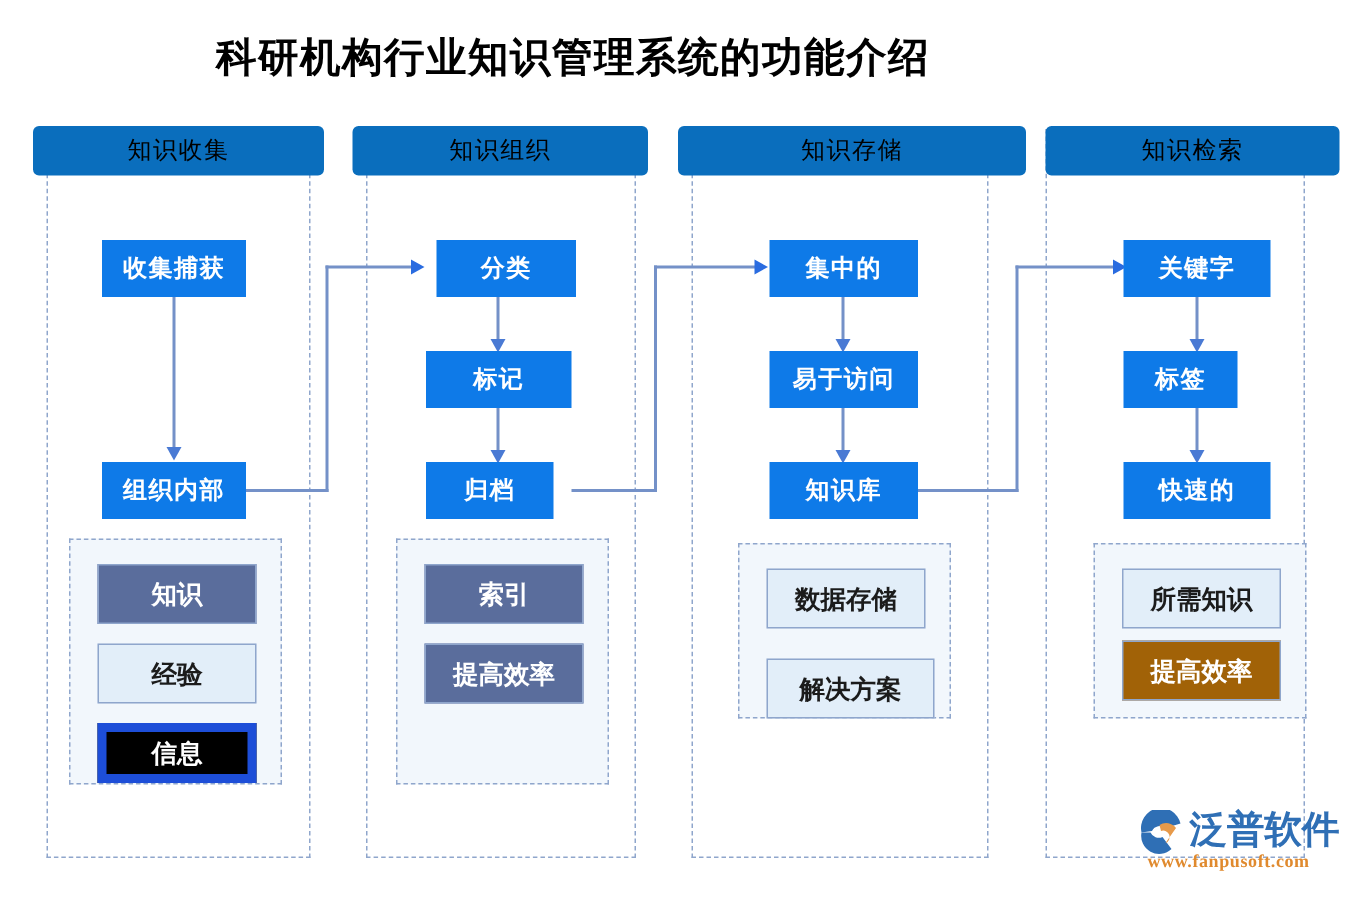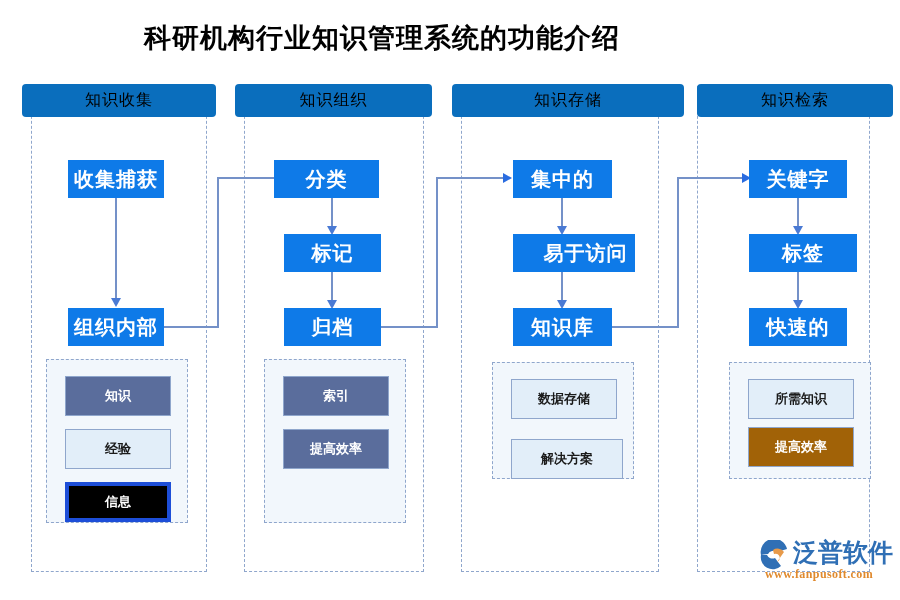--- a/index.html
+++ b/index.html
@@ -69,21 +69,21 @@
   .hdr-1 { left: 235px; width: 197px; }
   .hdr-2 { left: 452px; width: 232px; }
   .hdr-3 { left: 697px; width: 196px; }
 
   
   .flow-box {
     position: absolute;
     height: 38px;
     background: #0e7ae8;
     color: #ffffff;
-    font-size: 20px;
+    font-size: 16px;
     font-weight: bold;
     display: flex;
     align-items: center;
     justify-content: center;
     letter-spacing: 1px;
     white-space: nowrap;
   }
 
   
   .conn {
@@ -115,39 +115,39 @@
     border: 1px dashed #8fa6cc;
     background: #f2f7fc;
     box-sizing: border-box;
   }
   .card {
     position: absolute;
     height: 40px;
     display: flex;
     align-items: center;
     justify-content: center;
-    font-size: 13px;
+    font-size: 17px;
     font-weight: bold;
     box-sizing: border-box;
     white-space: nowrap;
   }
   .card.slate {
     background: #5a6d9c;
     color: #ffffff;
     border: 1px solid #8fa6cc;
   }
   .card.light {
     background: #e2eef9;
     color: #1b1b1b;
     border: 1px solid #8fa6cc;
   }
   .card.black {
     background: #000000;
     color: #ffffff;
-    border: 4px solid #1d4ed8;
+    border: 6px solid #1d4ed8;
   }
   .card.gray {
     background: #a16207;
     color: #ffffff;
     border: 1px solid #8fa6cc;
   }
 
   
   .watermark {
     position: absolute;
@@ -233,50 +233,50 @@
   <div class="flow-box" style="left:68px; top:160px; width:96px;">收集捕获</div>
   <div class="conn conn-v" style="left:115px; top:198px; height:100px;"></div>
   <div class="arrow-down" style="left:111px; top:298px;"></div>
   <div class="flow-box" style="left:68px; top:308px; width:96px;">组织内部</div>
 
   <div class="conn conn-h" style="left:164px; top:326px; width:55px;"></div>
   <div class="conn conn-v" style="left:217px; top:177px; height:151px;"></div>
   <div class="conn conn-h" style="left:217px; top:177px; width:58px;"></div>
   <div class="arrow-right" style="left:274px; top:173px;"></div>
 
-  <div class="flow-box" style="left:274px; top:160px; width:105px;">分类</div>
+  <div class="flow-box" style="left:291px; top:160px; width:93px;">分类</div>
   <div class="conn conn-v" style="left:331px; top:198px; height:28px;"></div>
   <div class="arrow-down" style="left:327px; top:226px;"></div>
   <div class="flow-box" style="left:284px; top:234px; width:97px;">标记</div>
   <div class="conn conn-v" style="left:331px; top:272px; height:28px;"></div>
   <div class="arrow-down" style="left:327px; top:300px;"></div>
-  <div class="flow-box" style="left:284px; top:308px; width:97px;font-family:Liberation Serif, serif;">归档</div>
+  <div class="flow-box" style="left:284px; top:308px; width:85px;font-family:Liberation Serif, serif;">归档</div>
 
   <div class="conn conn-h" style="left:381px; top:326px; width:57px;"></div>
   <div class="conn conn-v" style="left:436px; top:177px; height:151px;"></div>
   <div class="conn conn-h" style="left:436px; top:177px; width:68px;"></div>
   <div class="arrow-right" style="left:503px; top:173px;"></div>
 
   <div class="flow-box" style="left:513px; top:160px; width:99px;">集中的</div>
   <div class="conn conn-v" style="left:561px; top:198px; height:28px;"></div>
   <div class="arrow-down" style="left:557px; top:226px;"></div>
-  <div class="flow-box" style="left:513px; top:234px; width:99px;padding-left:23px;">易于访问</div>
+  <div class="flow-box" style="left:513px; top:234px; width:99px;">易于访问</div>
   <div class="conn conn-v" style="left:561px; top:272px; height:28px;"></div>
   <div class="arrow-down" style="left:557px; top:300px;"></div>
   <div class="flow-box" style="left:513px; top:308px; width:99px;">知识库</div>
 
   <div class="conn conn-h" style="left:612px; top:326px; width:67px;"></div>
   <div class="conn conn-v" style="left:677px; top:177px; height:151px;"></div>
   <div class="conn conn-h" style="left:677px; top:177px; width:66px;"></div>
   <div class="arrow-right" style="left:742px; top:173px;"></div>
 
   <div class="flow-box" style="left:749px; top:160px; width:98px;">关键字</div>
   <div class="conn conn-v" style="left:797px; top:198px; height:28px;"></div>
   <div class="arrow-down" style="left:793px; top:226px;"></div>
-  <div class="flow-box" style="left:749px; top:234px; width:108px;">标签</div>
+  <div class="flow-box" style="left:749px; top:234px; width:76px;">标签</div>
   <div class="conn conn-v" style="left:797px; top:272px; height:28px;"></div>
   <div class="arrow-down" style="left:793px; top:300px;"></div>
   <div class="flow-box" style="left:749px; top:308px; width:98px;">快速的</div>
 
   <div class="watermark">
     <svg width="20" height="20" viewBox="0 0 20 20">
       <path d="M3 10 A7 7 0 0 1 17 10 L12 10 A3 3 0 0 0 8 8 Z" fill="#9aaed6"></path>
       <path d="M3 10 A7 7 0 0 0 14 16 L11 12 A3 3 0 0 1 7 10 Z" fill="#7e93c4"></path>
     </svg>
     <span class="wm-text">泛普软件</span>

